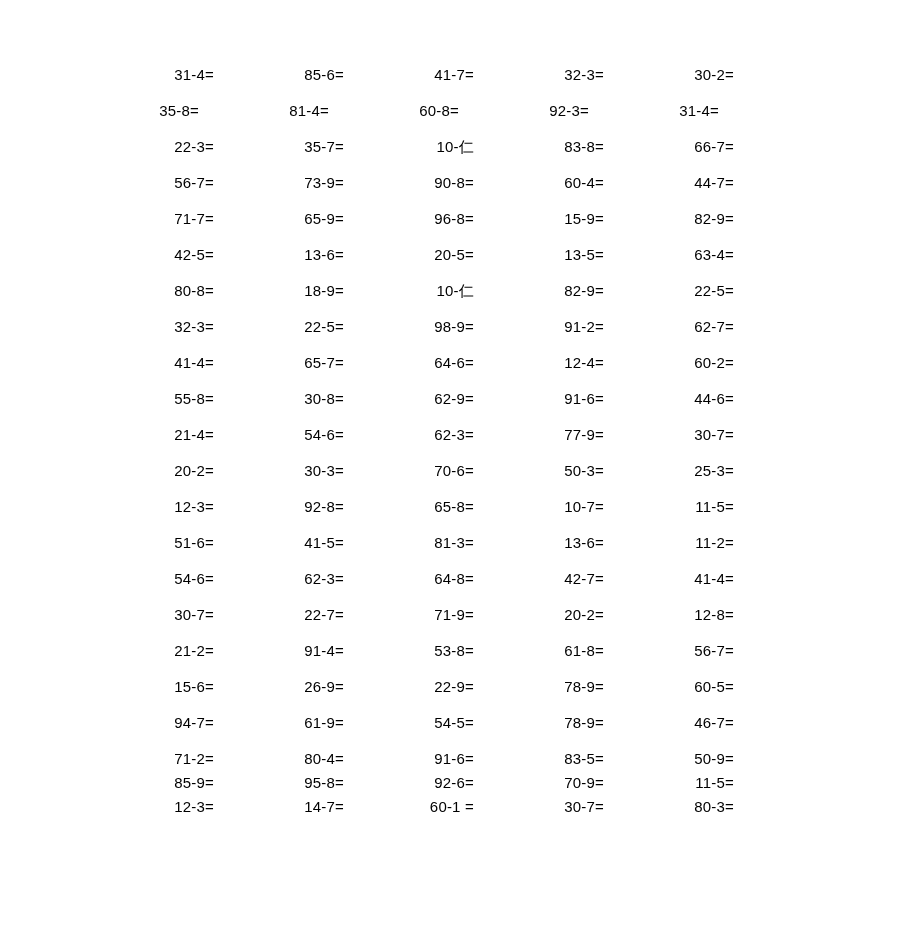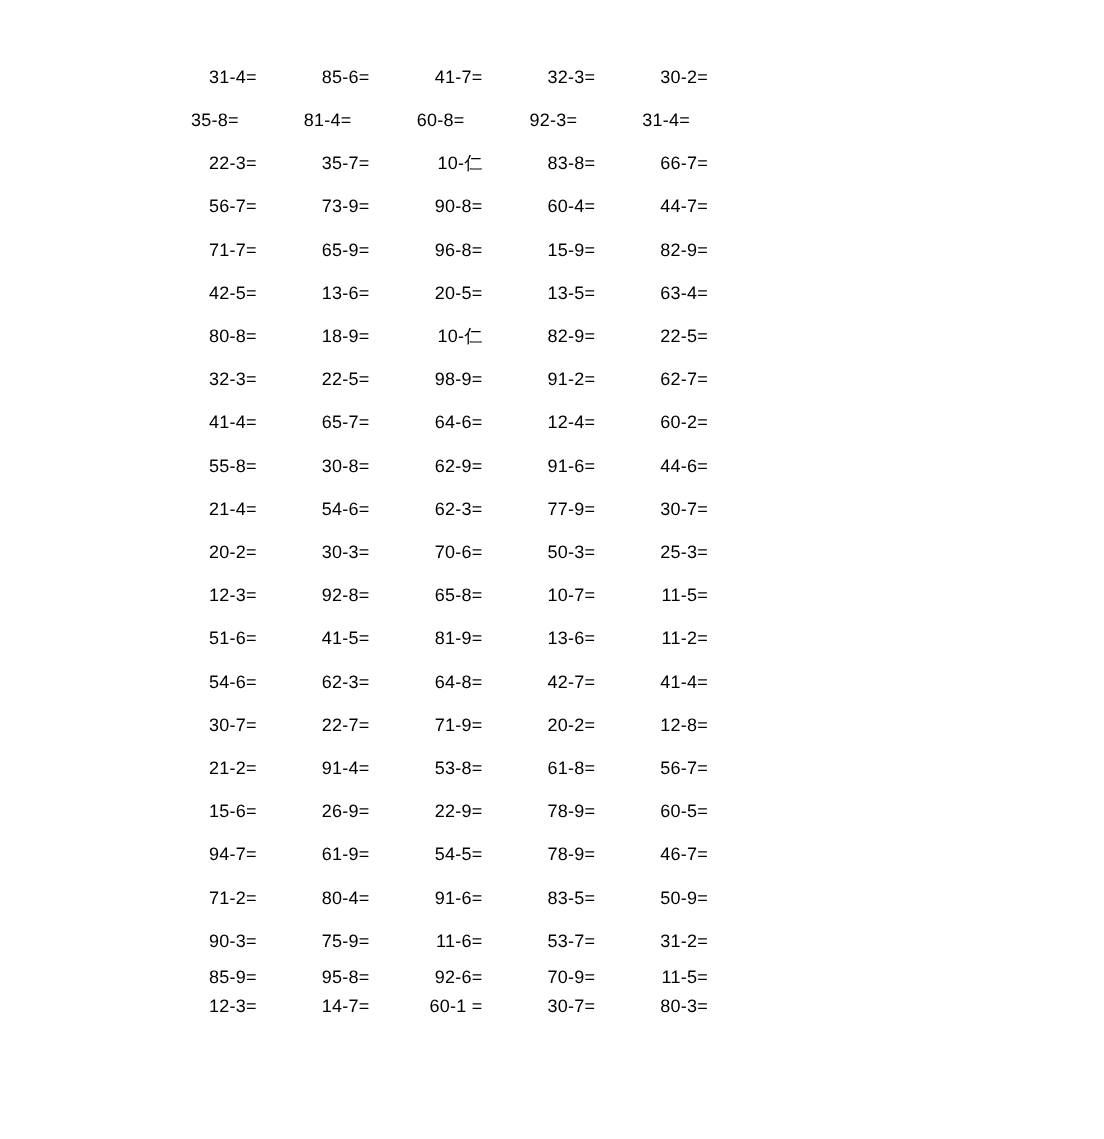--- a/index.html
+++ b/index.html
@@ -23,21 +23,22 @@
   }
   .prob-grid {
     position: absolute;
     left: 120px;
     top: 46px;
     width: 470px;
   }
   .prob-row {
     display: flex;
     height: 36px;
-    align-items: center;
+    align-items: flex-end;
+    gap: 36px;
   }
   .prob-row.shifted {
     transform: translateX(-15px);
   }
   .prob-row.tight {
     height: 24px;
   }
   .prob-cell {
     flex: 0 0 94px;
     text-align: right;
@@ -141,21 +142,21 @@
       <div class="prob-row">
         <div class="prob-cell">12-3=</div>
         <div class="prob-cell">92-8=</div>
         <div class="prob-cell">65-8=</div>
         <div class="prob-cell">10-7=</div>
         <div class="prob-cell">11-5=</div>
       </div>
       <div class="prob-row">
         <div class="prob-cell">51-6=</div>
         <div class="prob-cell">41-5=</div>
-        <div class="prob-cell">81-9=</div>
+        <div class="prob-cell">81-3=</div>
         <div class="prob-cell">13-6=</div>
         <div class="prob-cell">11-2=</div>
       </div>
       <div class="prob-row">
         <div class="prob-cell">54-6=</div>
         <div class="prob-cell">62-3=</div>
         <div class="prob-cell">64-8=</div>
         <div class="prob-cell">42-7=</div>
         <div class="prob-cell">41-4=</div>
       </div>
@@ -186,27 +187,20 @@
         <div class="prob-cell">54-5=</div>
         <div class="prob-cell">78-9=</div>
         <div class="prob-cell">46-7=</div>
       </div>
       <div class="prob-row">
         <div class="prob-cell">71-2=</div>
         <div class="prob-cell">80-4=</div>
         <div class="prob-cell">91-6=</div>
         <div class="prob-cell">83-5=</div>
         <div class="prob-cell">50-9=</div>
-      </div>
-      <div class="prob-row">
-        <div class="prob-cell">90-3=</div>
-        <div class="prob-cell">75-9=</div>
-        <div class="prob-cell">11-6=</div>
-        <div class="prob-cell">53-7=</div>
-        <div class="prob-cell">31-2=</div>
       </div>
       <div class="prob-row tight">
         <div class="prob-cell">85-9=</div>
         <div class="prob-cell">95-8=</div>
         <div class="prob-cell">92-6=</div>
         <div class="prob-cell">70-9=</div>
         <div class="prob-cell">11-5=</div>
       </div>
       <div class="prob-row tight">
         <div class="prob-cell">12-3=</div>

